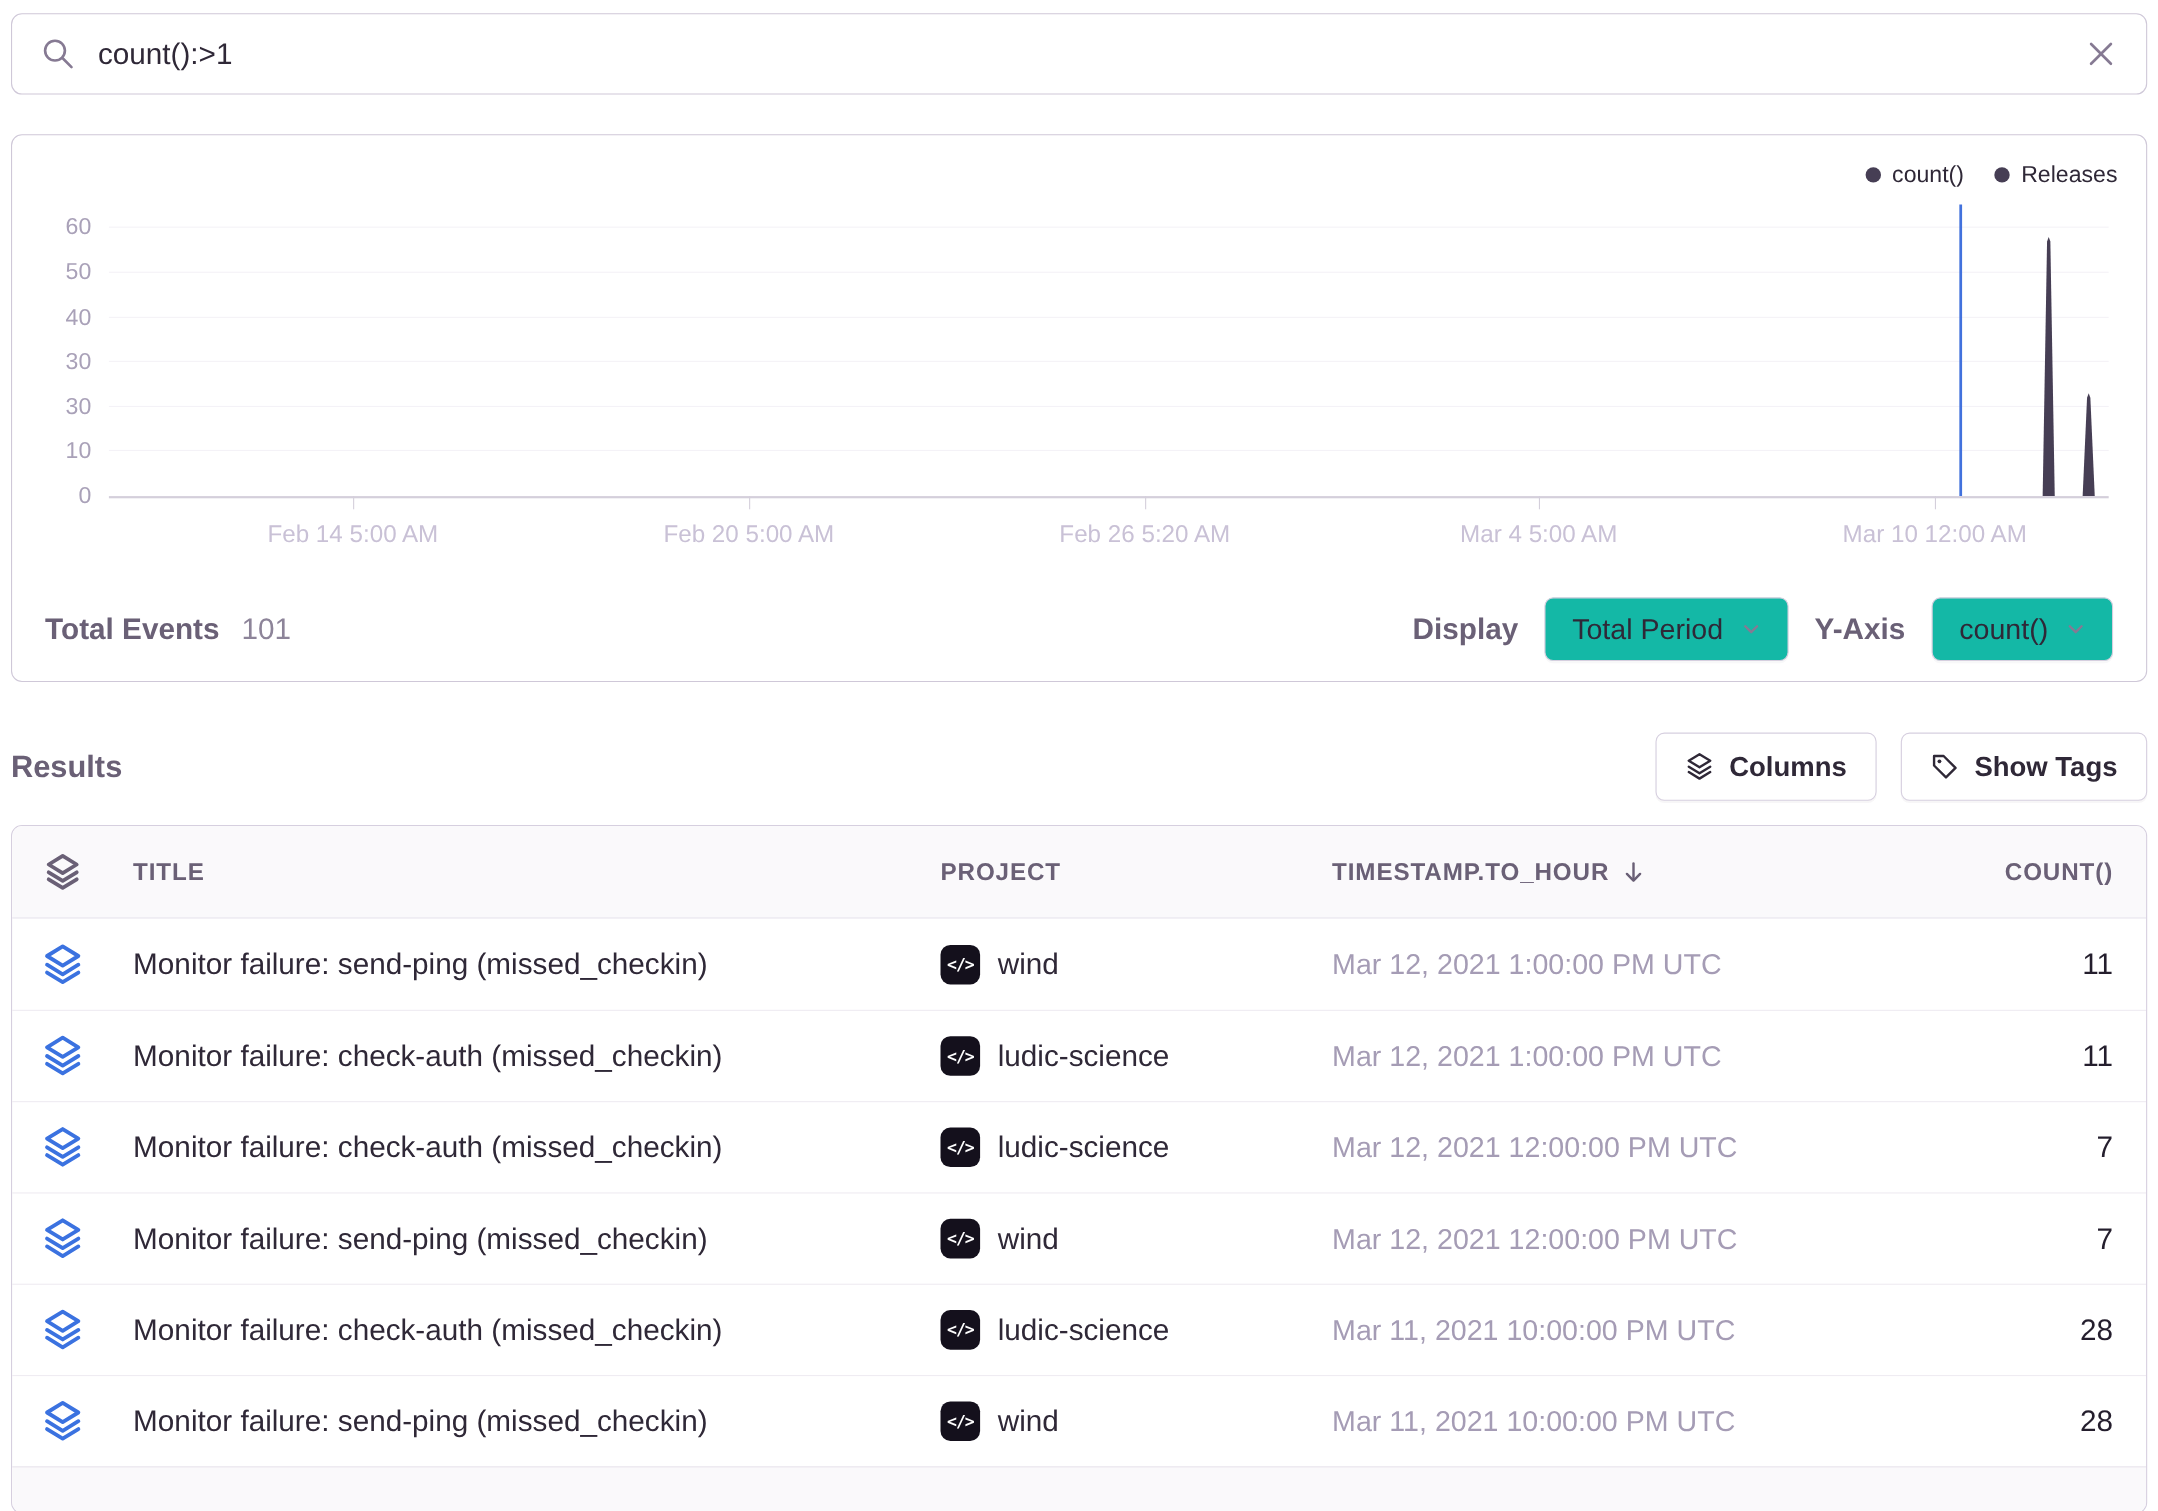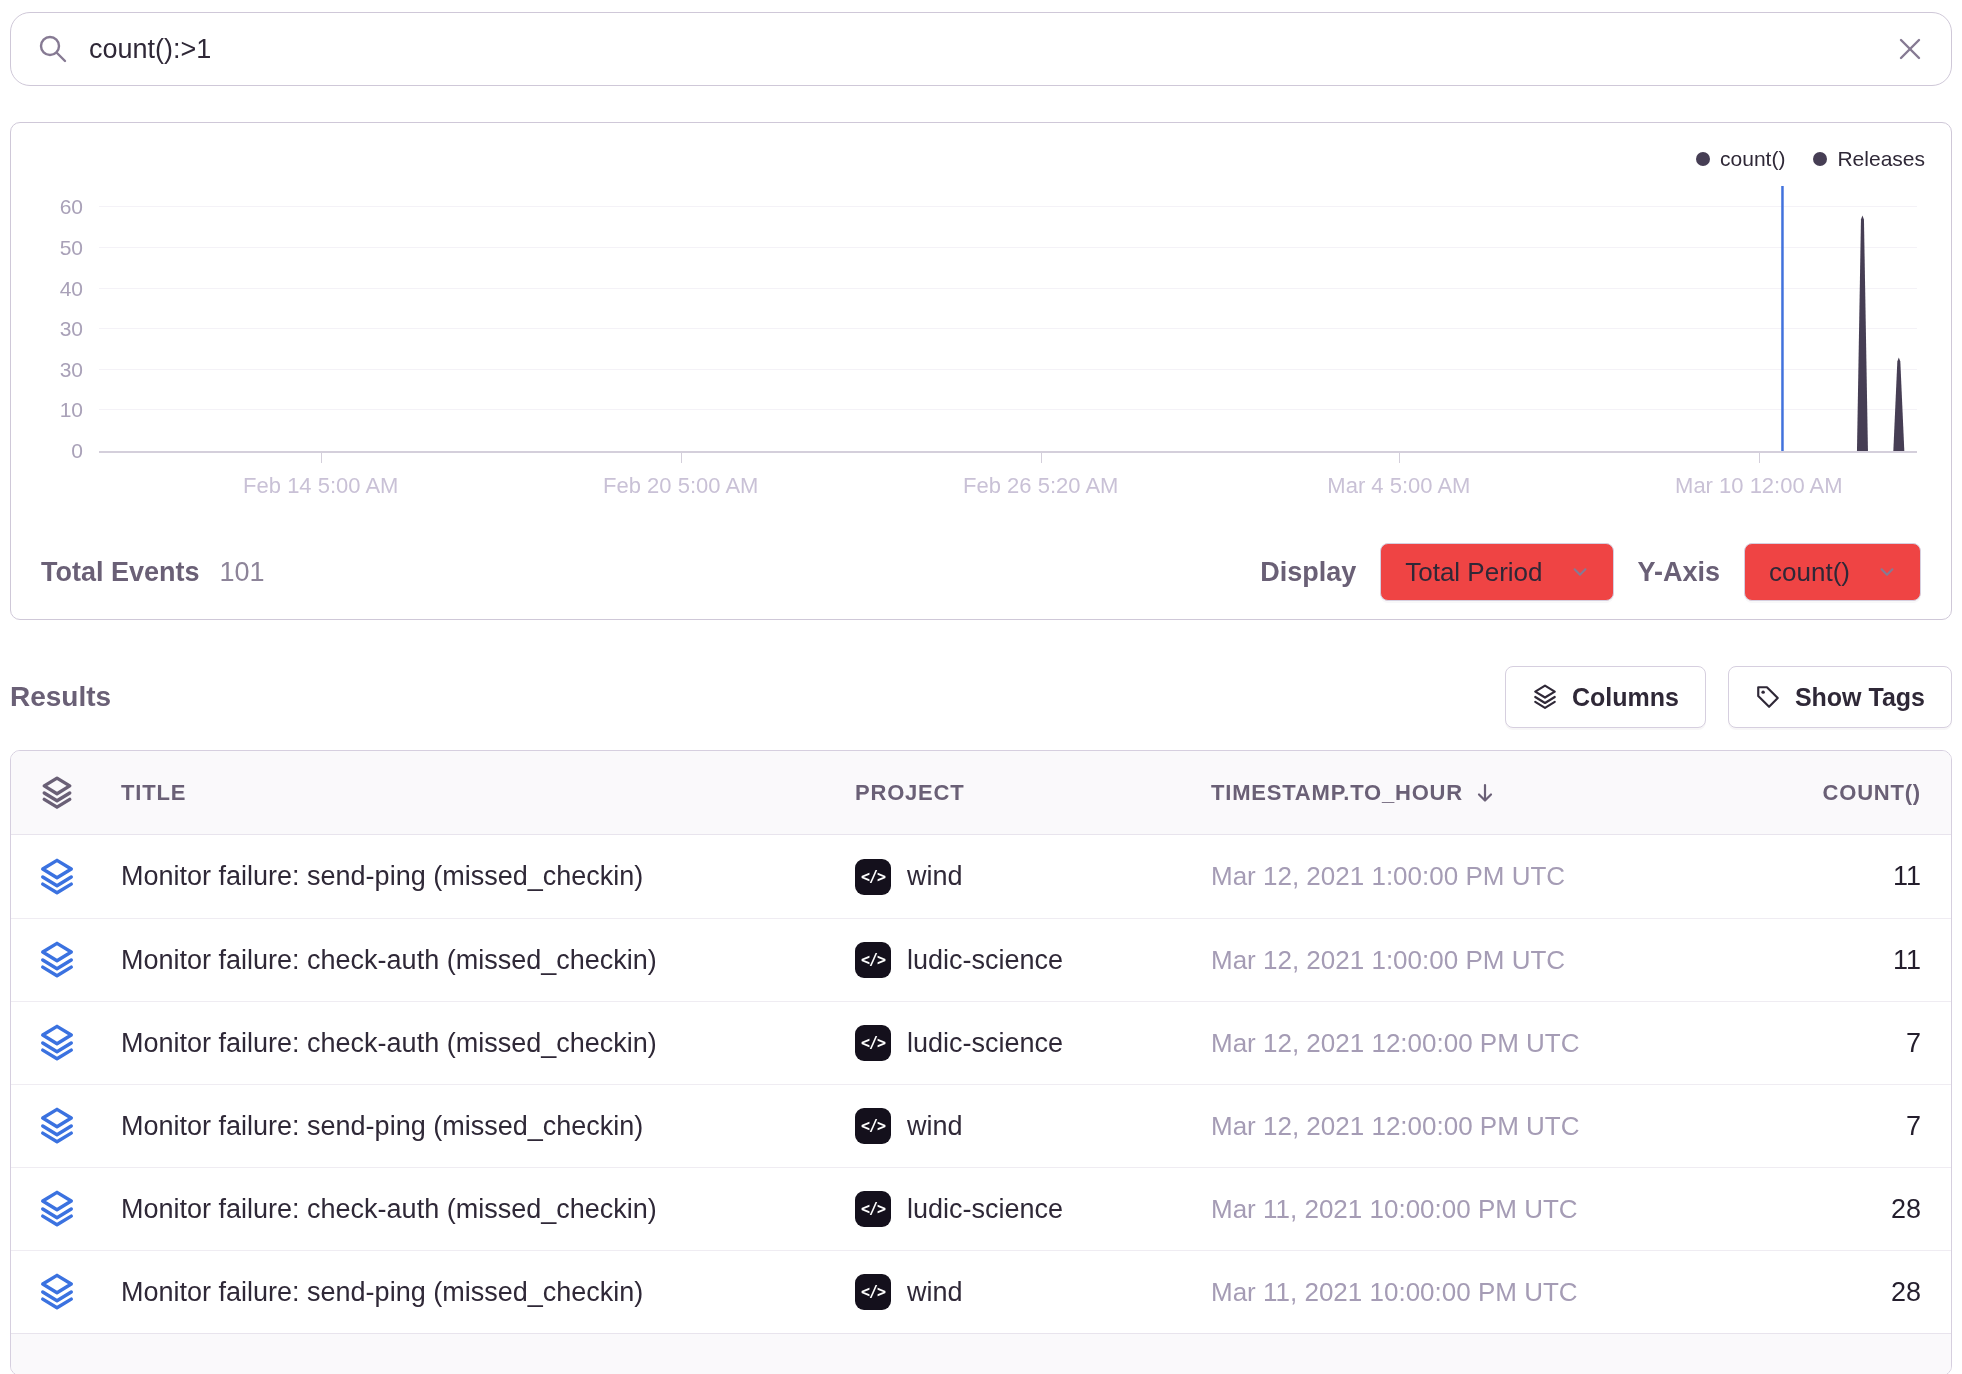--- a/index.html
+++ b/index.html
@@ -1,21 +1,21 @@
 <!DOCTYPE html>
 <html><head>
 <meta charset="utf-8">
 <style>
   * { box-sizing: border-box; margin: 0; padding: 0; }
   html,body { width: 1962px; height: 1374px; overflow: hidden; background: #fff;
     font-family: "Liberation Sans", "DejaVu Sans", sans-serif; color: #2f2837; }
 
   
   .search-bar { margin: 12px 10px 0; height: 74px; background: #fff;
-    border: 1.5px solid #cfc8d8; border-radius: 20px; display: flex; align-items: center;
+    border: 1.5px solid #cfc8d8; border-radius: 10px; display: flex; align-items: center;
     padding: 0 26px; }
   .search-bar .query { font-size: 27px; color: #2f2837; margin-left: 20px; flex: 1; }
   .icon-stroke { stroke: #867a93; stroke-width: 2.4; fill: none; stroke-linecap: round; stroke-linejoin: round; }
 
   
   .chart-panel { position: relative; margin: 36px 10px 0; height: 498px; background: #fff;
     border: 1.5px solid #cfc8d8; border-radius: 10px; }
   .legend { position: absolute; top: 24px; right: 26px; display: flex; gap: 28px; align-items: center; }
   .legend-item { display: flex; align-items: center; gap: 10px; font-size: 21px; color: #2f2837; cursor: pointer; }
   .legend-dot { width: 14px; height: 14px; border-radius: 50%; background: #463e54; }
@@ -28,22 +28,22 @@
   .xtick { position: absolute; top: 100%; width: 1.5px; height: 12px; background: #d4cfdb; }
   .xlabel { position: absolute; top: calc(100% + 22px); transform: translateX(-50%);
     font-size: 22px; color: #c9c1d6; white-space: nowrap; }
   .plot svg { position: absolute; inset: 0; width: 100%; height: 100%; overflow: visible; }
 
   .stats-row { position: absolute; left: 0; right: 0; bottom: 0; height: 94px;
     display: flex; align-items: center; padding: 0 30px; }
   .stats-label { font-size: 27px; font-weight: bold; color: #6a6076; }
   .stats-value { font-size: 27px; color: #8d8499; margin-left: 20px; }
   .stats-right { margin-left: auto; display: flex; align-items: center; gap: 24px; }
-  .dropdown { height: 58px; background: #ef4444; border: 1.5px solid #d6cfdf; border-radius: 8px;
-    display: flex; align-items: center; gap: 28px; padding: 0 24px; font-size: 26px; color: #2f2837;
+  .dropdown { height: 58px; background: #14b8a6; border: 1.5px solid #d6cfdf; border-radius: 8px;
+    display: flex; align-items: center; gap: 16px; padding: 0 24px; font-size: 26px; color: #2f2837;
     cursor: pointer; box-shadow: 0 2px 0 rgba(40,30,60,0.03); }
 
   
   .results-header { margin: 46px 10px 22px; display: flex; align-items: center; }
   .results-title { font-size: 28px; font-weight: bold; color: #6a6076; }
   .results-buttons { margin-left: auto; display: flex; gap: 22px; }
   .btn { height: 62px; background: #fff; border: 1.5px solid #d6cfdf; border-radius: 8px;
     display: flex; align-items: center; gap: 14px; padding: 0 26px; font-size: 25px; font-weight: bold;
     color: #2f2837; cursor: pointer; box-shadow: 0 2px 0 rgba(40,30,60,0.04); }
   .btn .icon-stroke { stroke: #2f2837; stroke-width: 2; }

